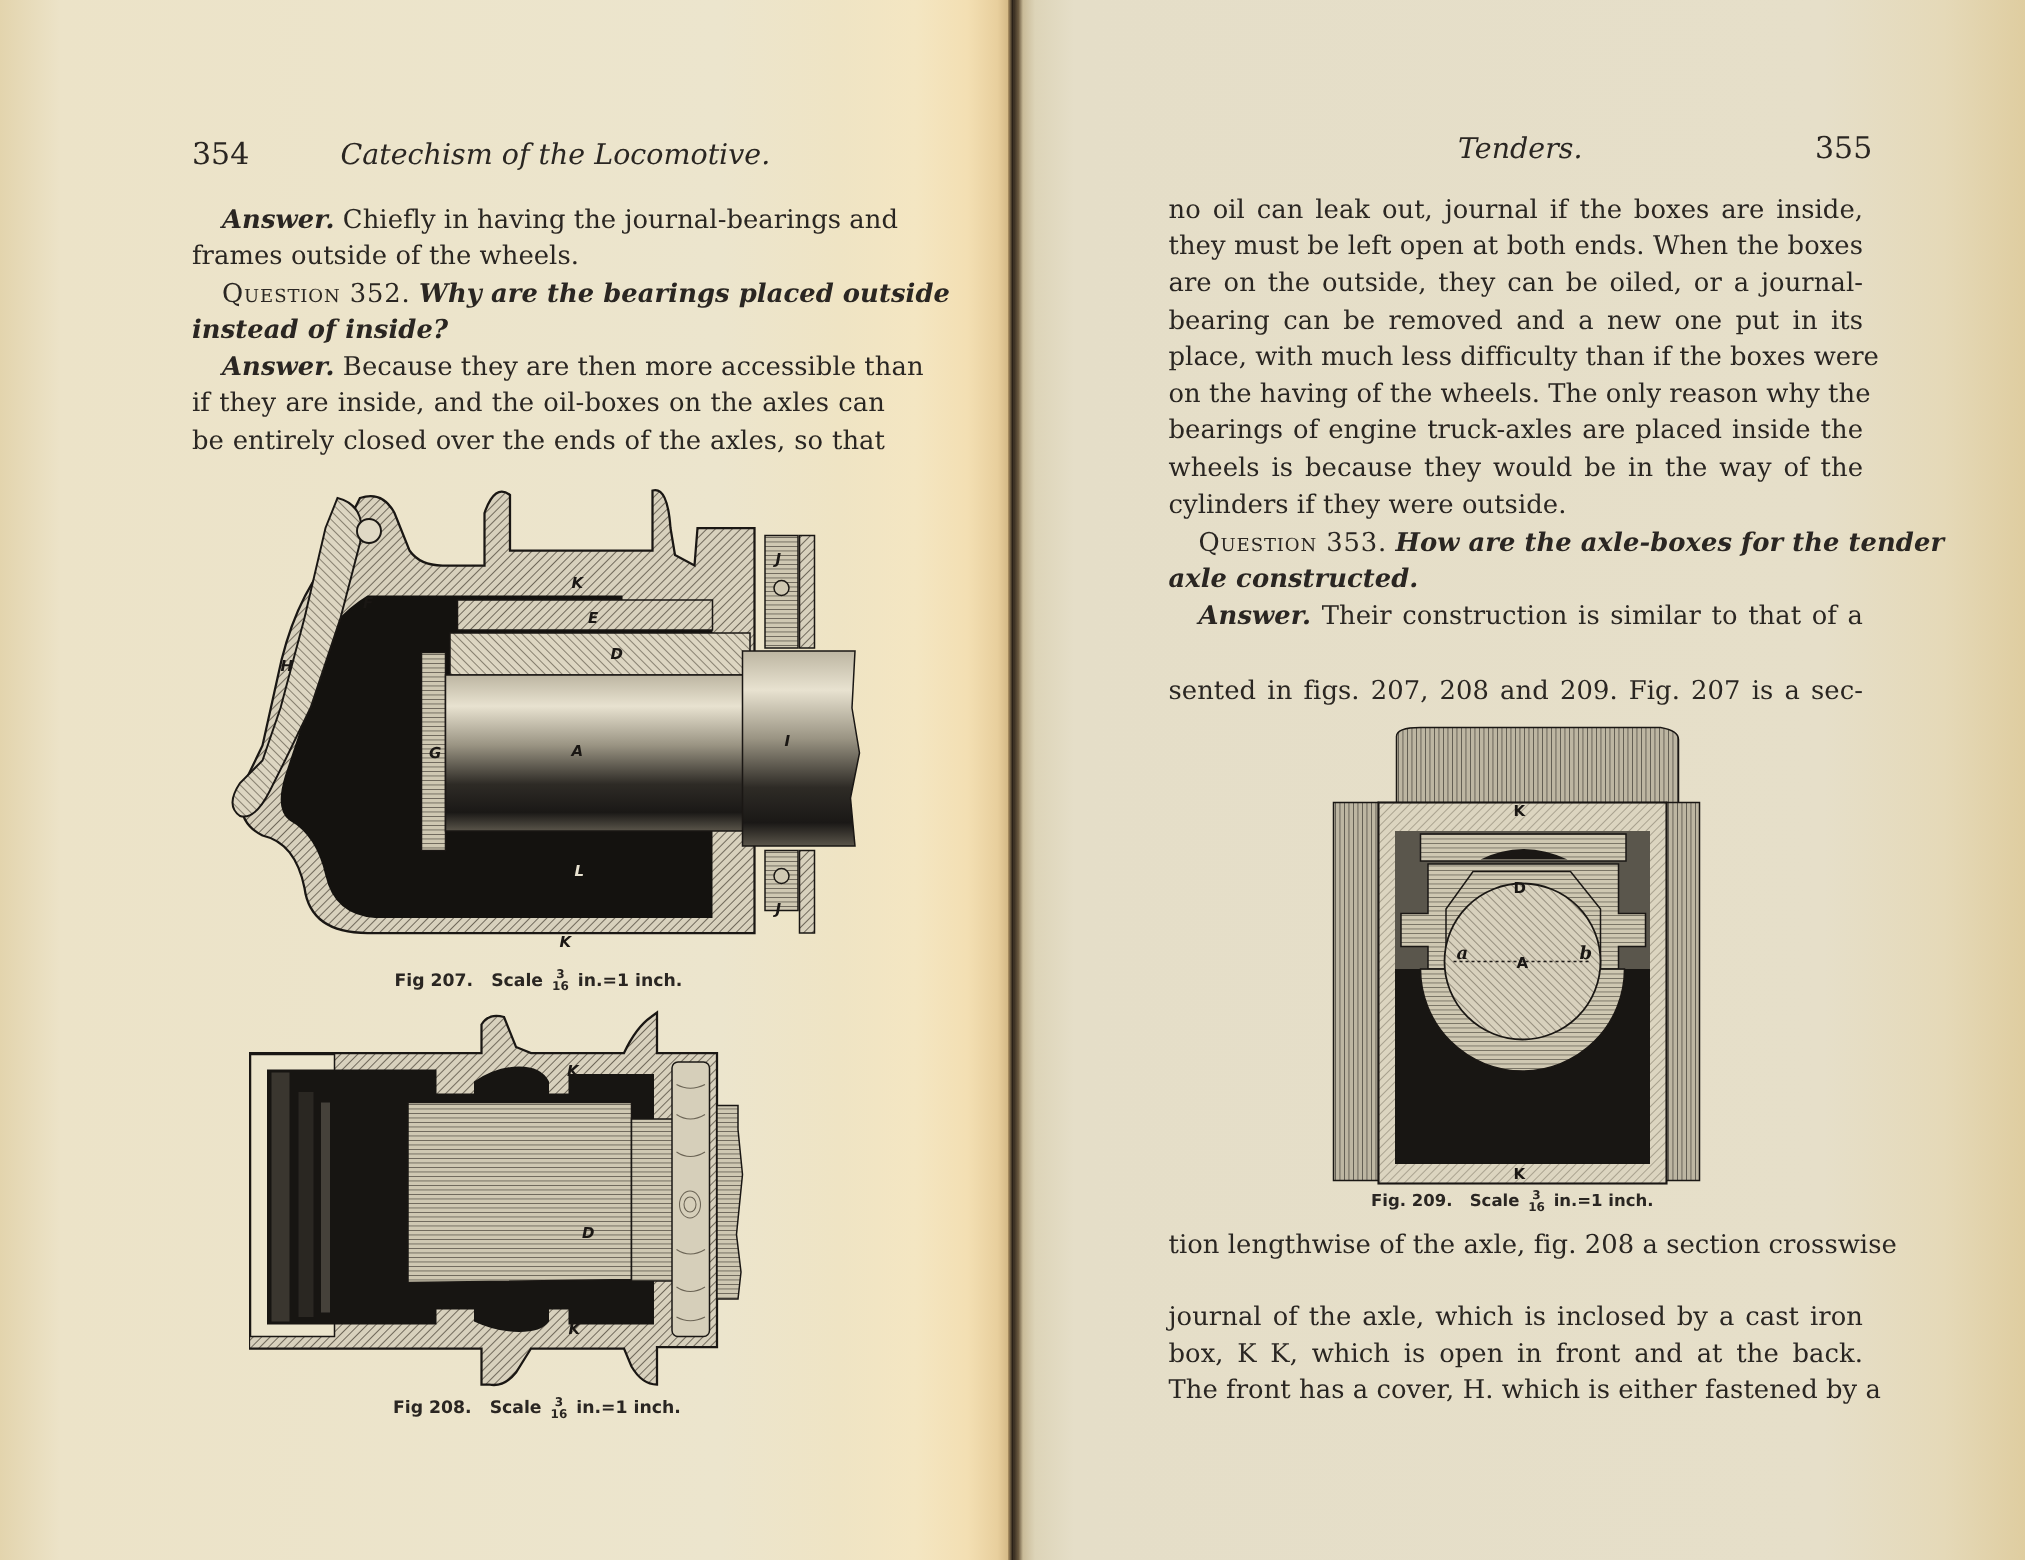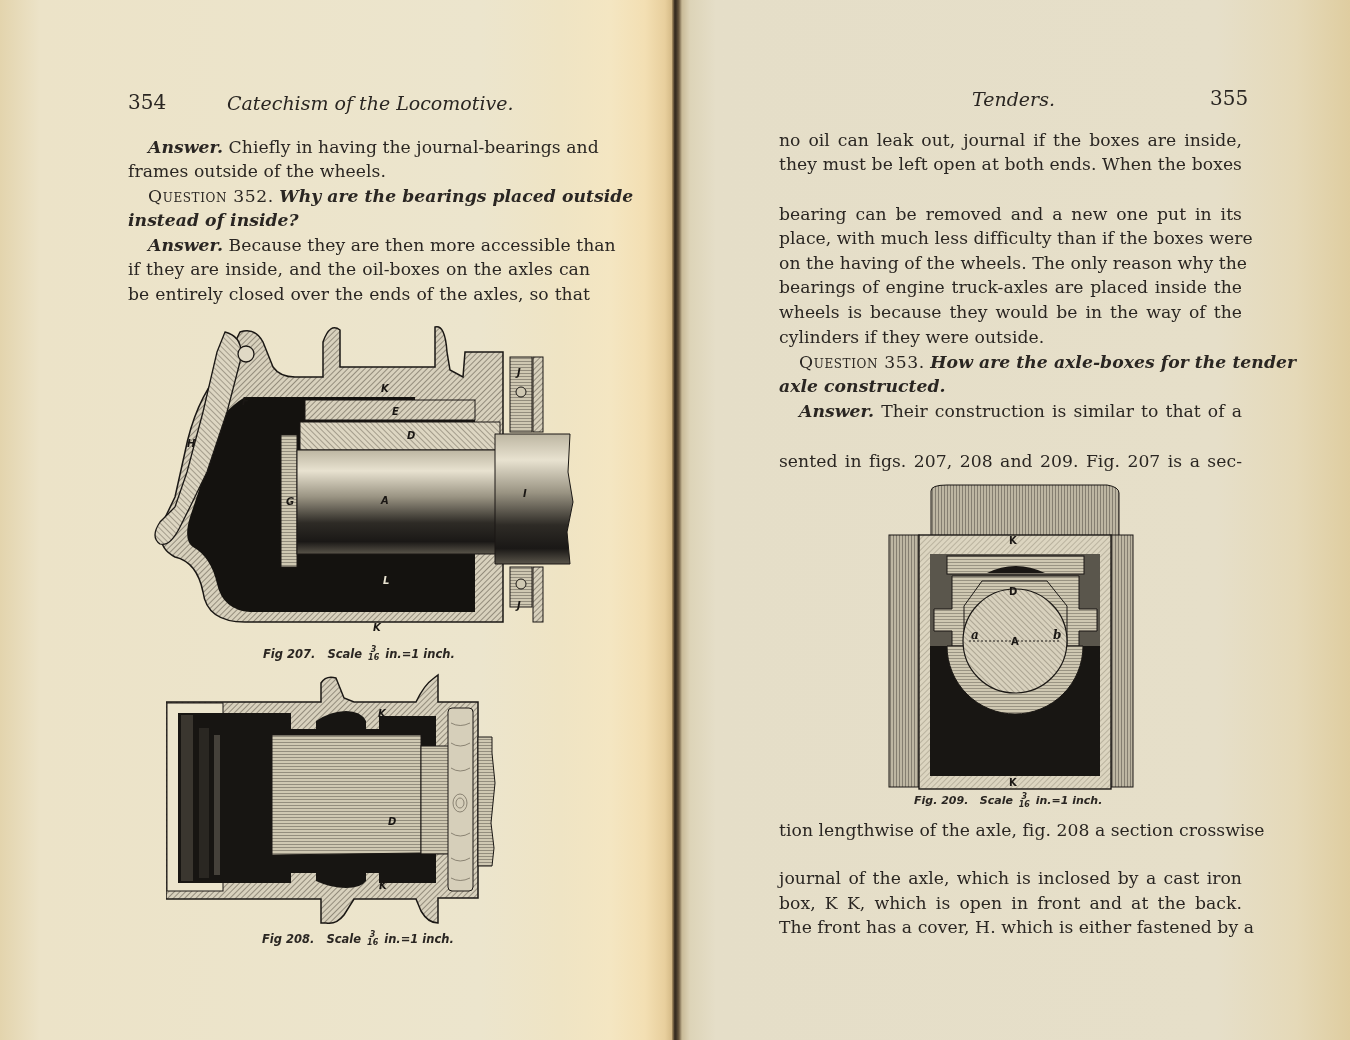--- a/index.html
+++ b/index.html
@@ -19,21 +19,21 @@
 
   .txt { font-family: "DejaVu Serif", "Liberation Serif", serif; color: #2a2622; }
   .folio { position: absolute; font-size: 20px; font-family: "DejaVu Serif", serif; color: #2a2622; }
   .head-title { position: absolute; font-style: italic; font-size: 19px; font-family: "DejaVu Serif", serif; color: #2a2622; }
 
   .line { position: absolute; white-space: nowrap; font-size: 17.2px; line-height: 24.5px; letter-spacing: 0.05px; }
   .just { text-align: justify; text-align-last: justify; display: block; }
   .bi { font-style: italic; font-weight: bold; }
   .sc { font-variant: small-caps; letter-spacing: 0.6px; }
 
-  .caption { position: absolute; font-family: "DejaVu Sans", "Liberation Sans", sans-serif; font-weight: bold; font-size: 11.5px; color: #2a2622; white-space: nowrap; font-style: italic; }
+  .caption { position: absolute; font-family: "DejaVu Sans", "Liberation Sans", sans-serif; font-weight: bold; font-size: 11.5px; color: #2a2622; white-space: nowrap; }
   .frac { display: inline-block; vertical-align: middle; font-size: 8px; line-height: 8px; text-align: center; margin: 0 2px; }
   .frac span { display: block; }
 
   .figure { position: absolute; }
   .fig-label { font-family: "DejaVu Sans", sans-serif; font-size: 10px; font-weight: bold; font-style: italic; fill: #1a1714; }
 </style>
 </head>
 <body>
 
 <div class="spread">
@@ -176,20 +176,23 @@
   <div class="page page-right">
     <div class="head-title" style="left:296px; top:88px;">Tenders.</div>
     <div class="folio" style="left:534px; top:86px;">355</div>
 
     <div class="line txt" style="left:103px; top:128px; width:463px;">
         <span class="just">no oil can leak out, journal if the boxes are inside,</span>
       </div>
     <div class="line txt" style="left:103px; top:152px; width:463px;">
         <span class="just">they must be left open at both ends.  When the boxes</span>
       </div>
+    <div class="line txt" style="left:103px; top:177px; width:463px;">
+        <span class="just">are on the outside, they can be oiled, or a journal-</span>
+      </div>
     <div class="line txt" style="left:103px; top:202px; width:463px;">
         <span class="just">bearing can be removed and a new one put in its</span>
       </div>
     <div class="line txt" style="left:103px; top:226px; width:463px;">
         <span class="just">place, with much less difficulty than if the boxes were</span>
       </div>
     <div class="line txt" style="left:103px; top:251px; width:463px;">
         <span class="just">on the having of the wheels.  The only reason why the</span>
       </div>
     <div class="line txt" style="left:103px; top:275px; width:463px;">

